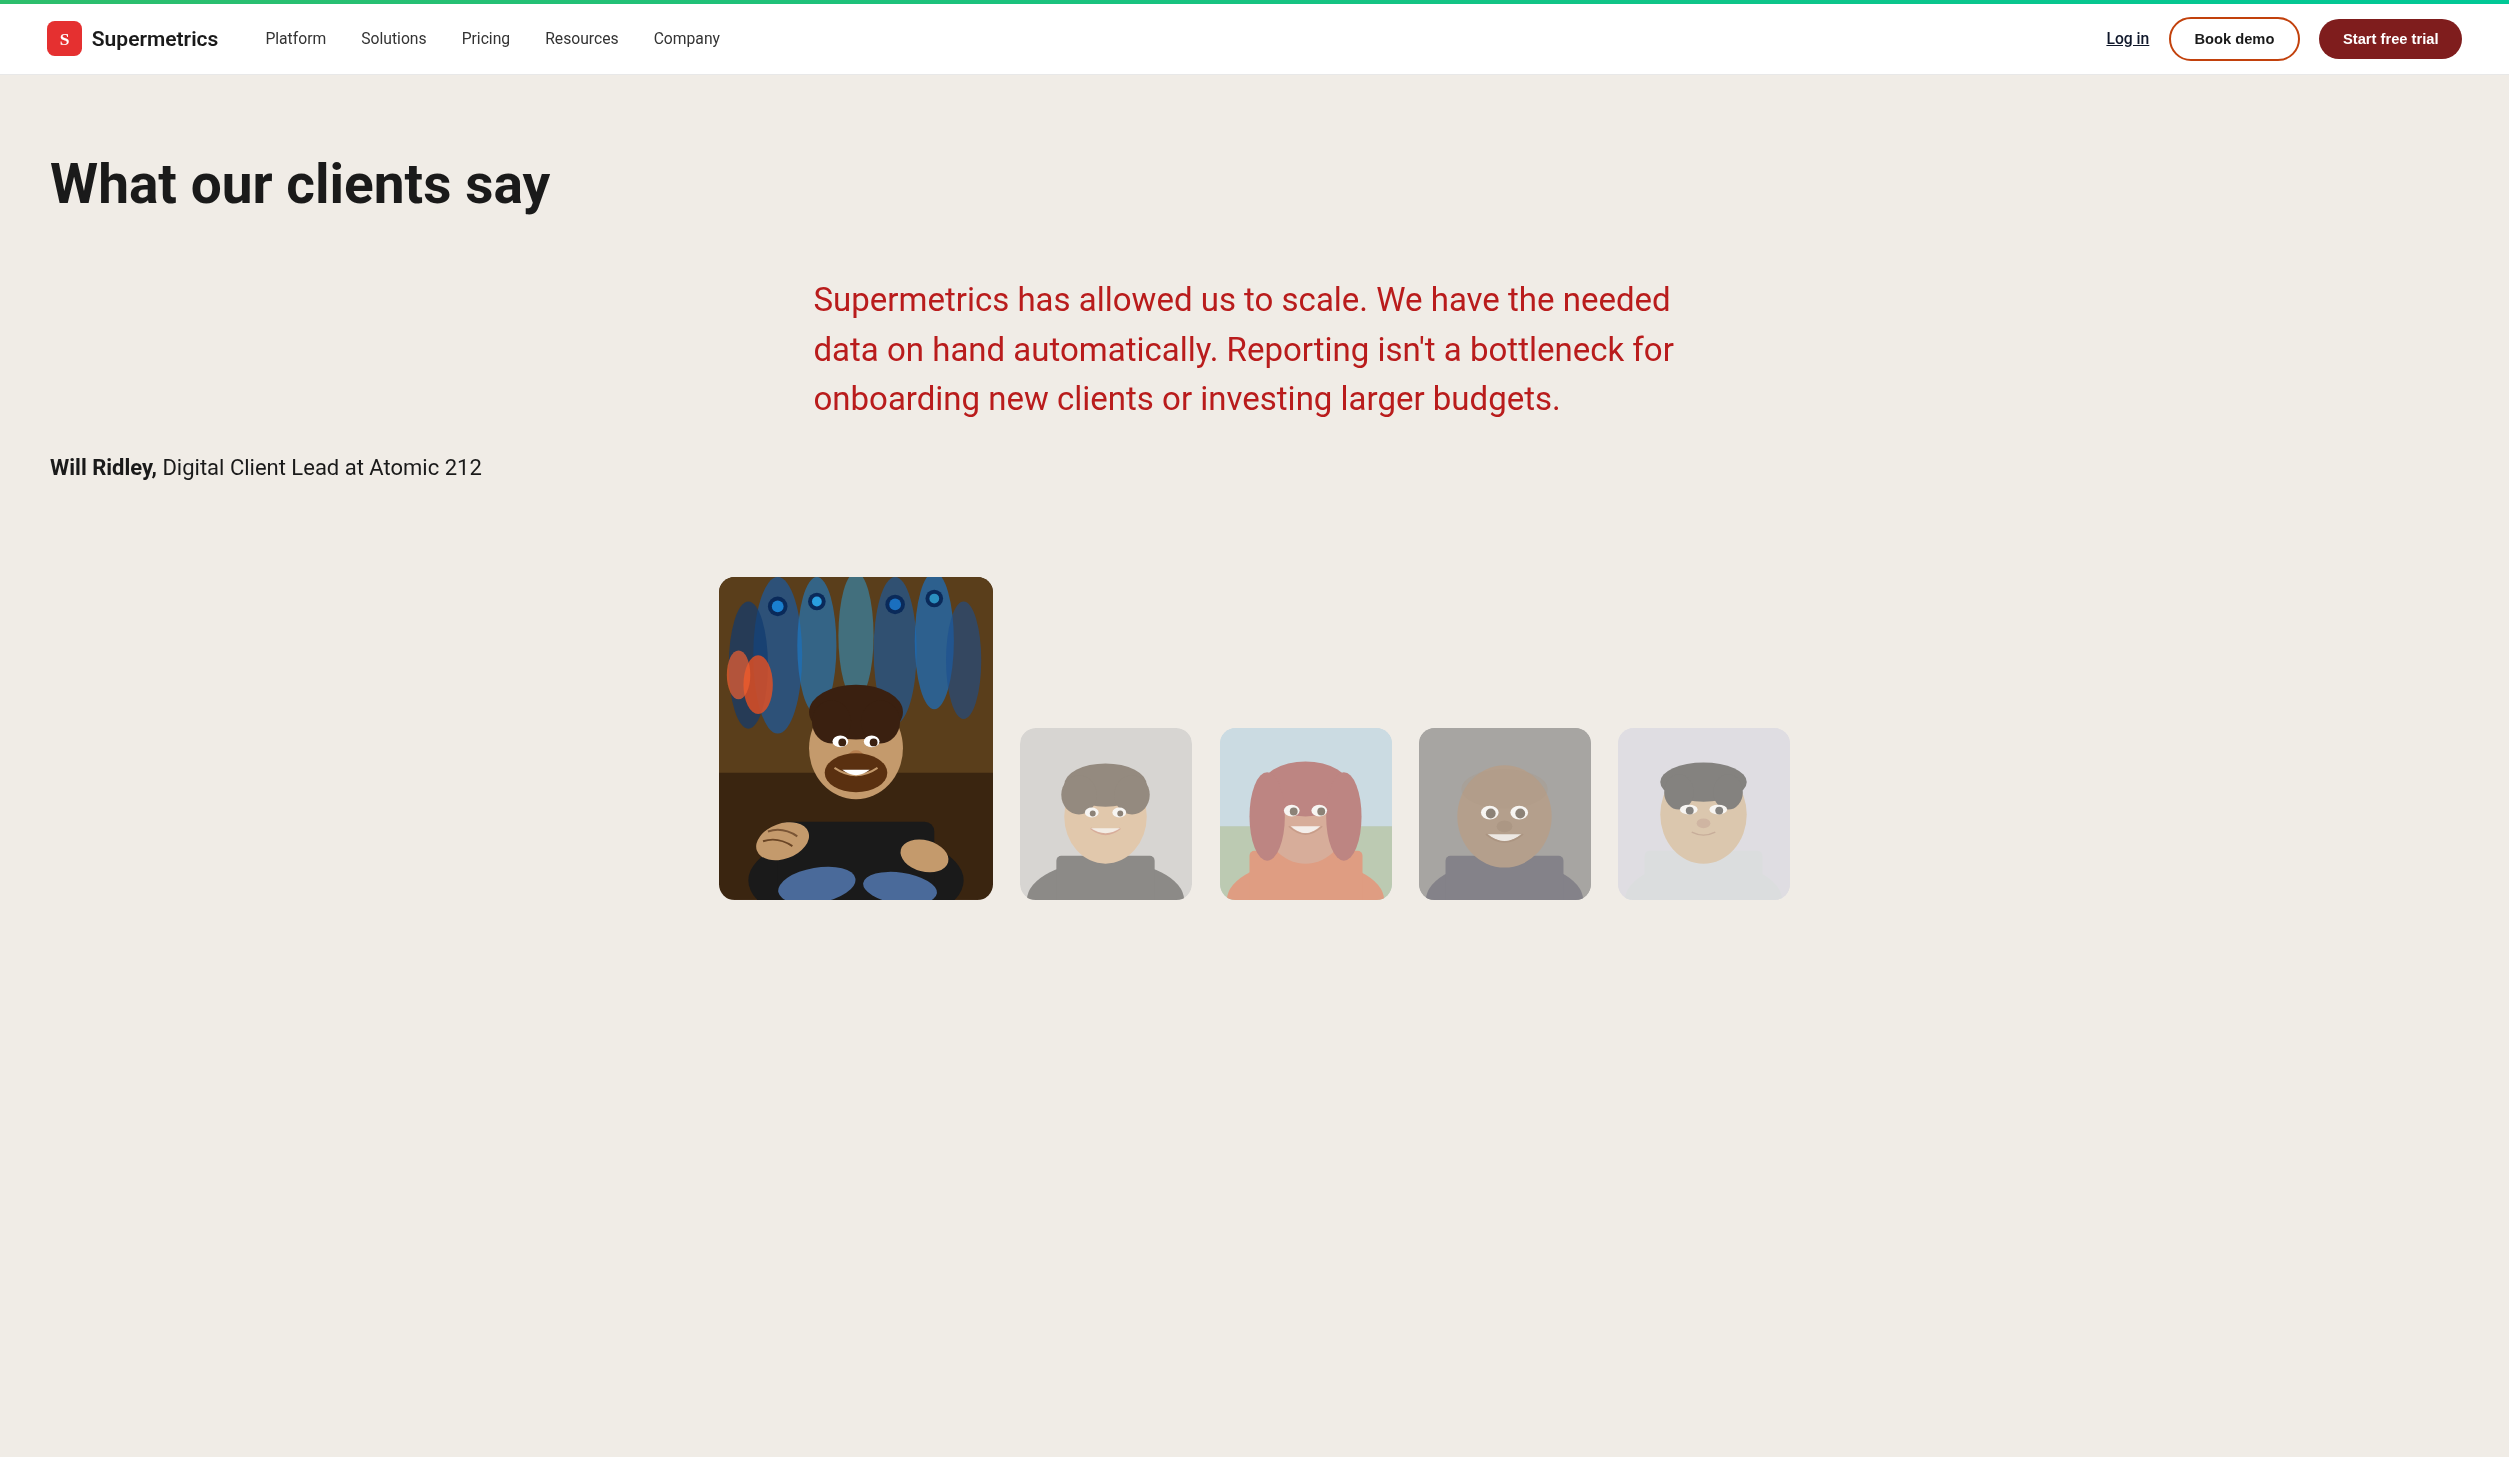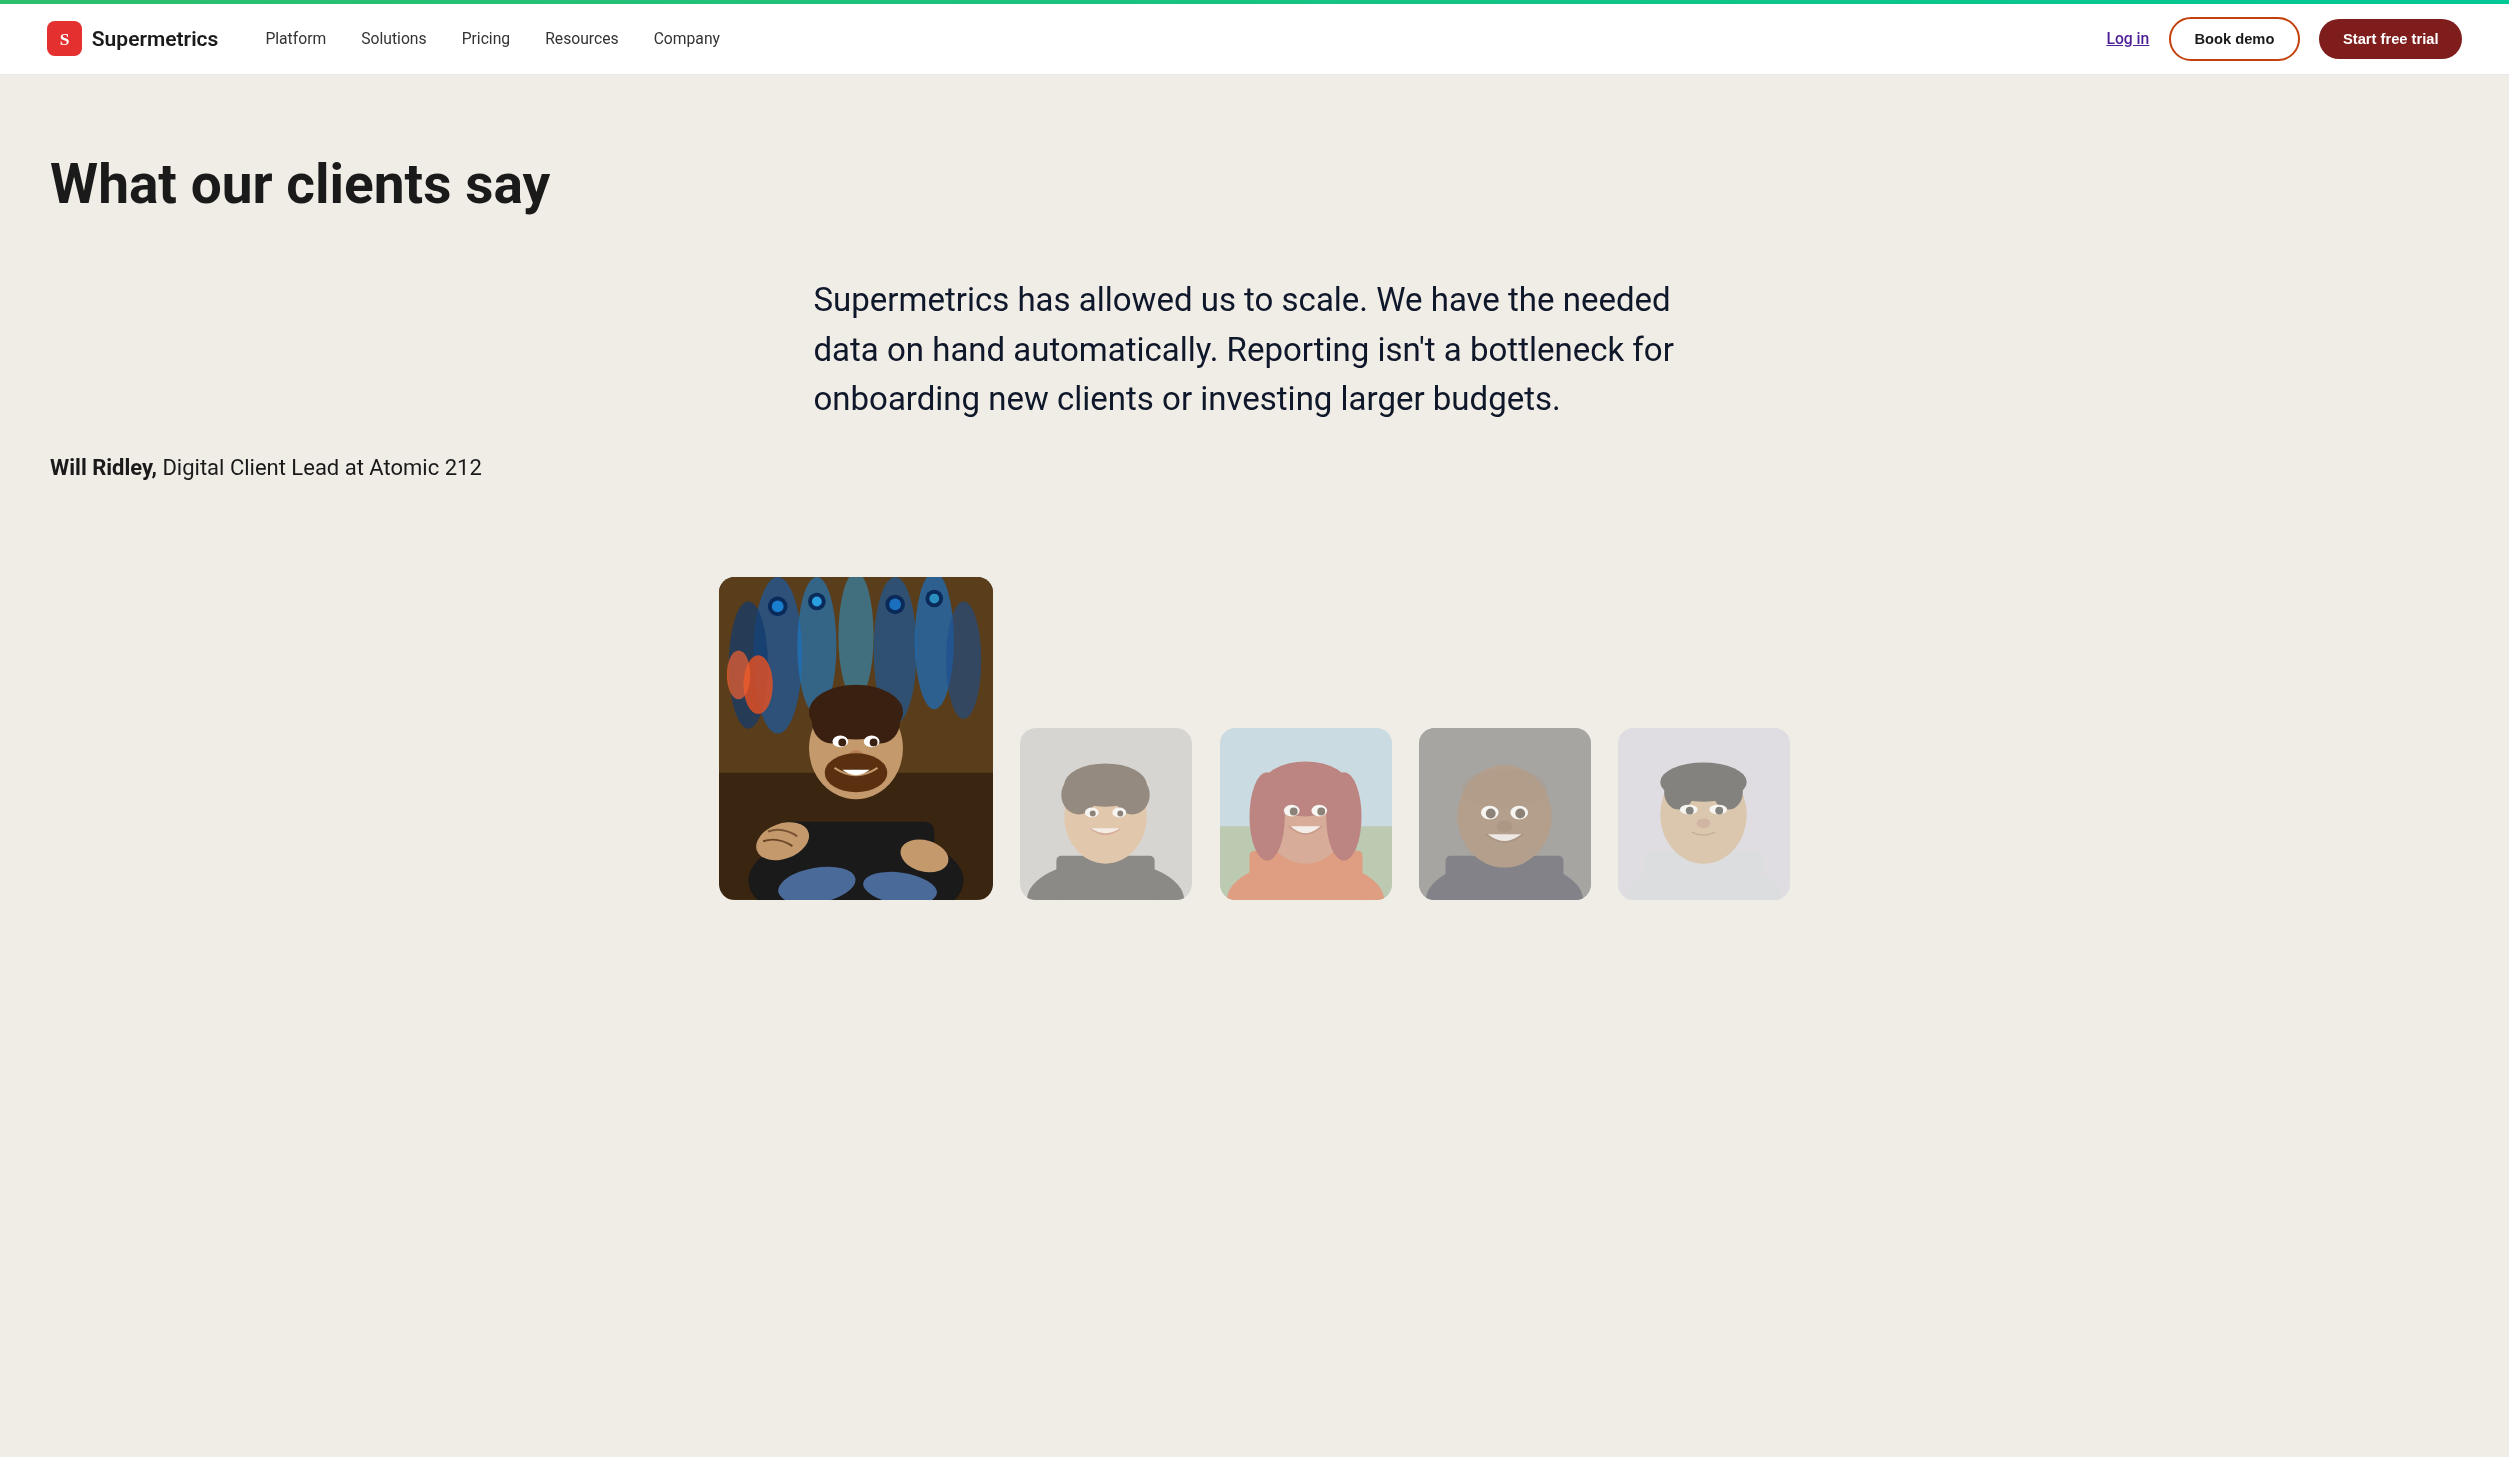--- a/index.html
+++ b/index.html
@@ -62,21 +62,21 @@
     }
 
     .nav-actions {
       display: flex;
       align-items: center;
       gap: 19.6px;
     }
 
     .nav-login {
       font-size: 15.7px;
-      color: #4c1d95;
+      color: #0f172a;
       text-decoration: underline;
       cursor: pointer;
       font-weight: 500;
       text-align: right;
     }
 
     .btn-book-demo {
       padding: 11.8px 23.5px;
       border: 2px solid #c2410c;
       border-radius: 49px;
@@ -118,21 +118,21 @@
       color: #1a1a1a;
       margin-bottom: 59px;
       line-height: 1.15;
     }
 
     .testimonial-quote {
       max-width: 882px;
       margin: 0 auto 31px;
       font-size: 33px;
       line-height: 1.5;
-      color: #0f172a;
+      color: #b91c1c;
       font-weight: 400;
     }
 
     .testimonial-author {
       font-size: 22px;
       color: #1a1a1a;
       margin-bottom: 78px;
     }
 
     .testimonial-author strong {

